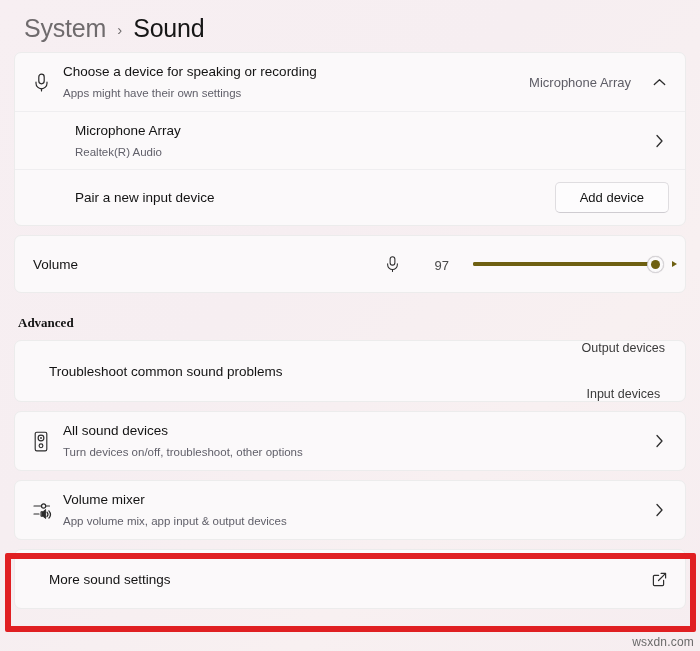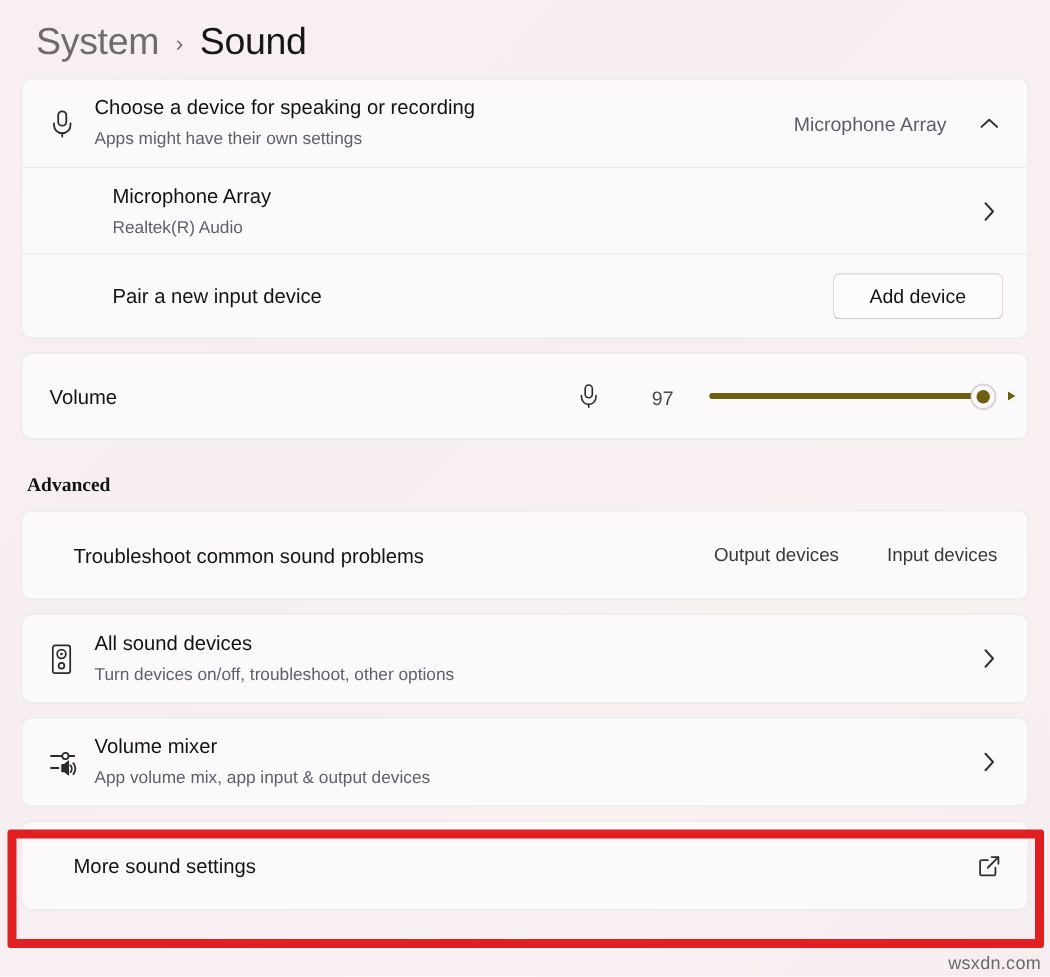--- a/index.html
+++ b/index.html
@@ -205,21 +205,21 @@
     font-family: Liberation Serif, serif;
   }
 
   
   .link {
     font-size: 12.5px;
     color: #3a3a3a;
     cursor: default;
     white-space: nowrap;
   }
-  .links-group { display: flex; align-items: center; gap: 32px; margin-left: auto; padding-right: 4px; }
+  .links-group { display: flex; align-items: center; gap: 32px; margin-left: auto; padding-right: 4px; flex-direction: column; }
 
   .gap { height: 9px; }
 
   
   .highlight-box {
     position: absolute;
     left: 5px;
     top: 553px;
     width: 691px;
     height: 79px;

